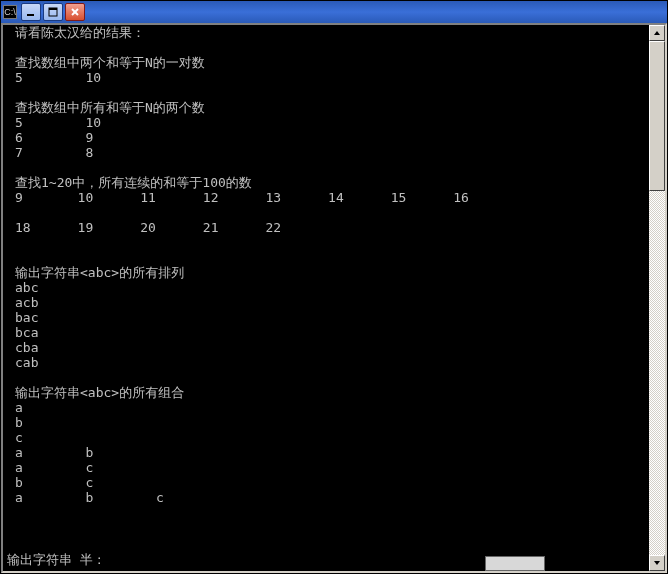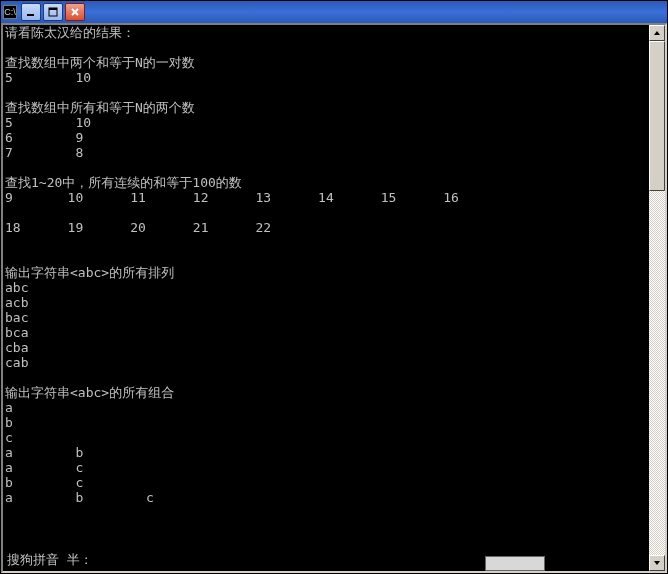--- a/index.html
+++ b/index.html
@@ -59,21 +59,21 @@
   }
   .console{
     position:absolute;
     inset:0;
     right:16px;
     overflow:hidden;
     color:#c0c0c0;
     font-size:13px;
     line-height:15px;
     white-space:pre;
-    padding:0px 2px 0 2px;
+    padding:0px 2px 0 12px;
     font-family:"NSimSun","SimSun","MS Gothic","Consolas",monospace;
   }
   .vscroll{
     position:absolute;
     top:0;right:0;bottom:0;
     width:16px;
     background:#d4d0c8;
     display:flex;flex-direction:column;
   }
   .sbtn{
@@ -164,18 +164,18 @@
         <div class="thumb"></div>
       </div>
       <div class="sbtn">
         <svg width="8" height="8" viewBox="0 0 8 8">
           <polygon points="4,6 1,2 7,2" fill="#000"></polygon>
         </svg>
       </div>
     </div>
 
     <div class="ime-bar">
-      <span>搜狗拼音  半：</span>
+      <span>输出字符串  半：</span>
     </div>
     <div class="ime-box"></div>
   </div>
 
 </div>
 
 </body></html>

